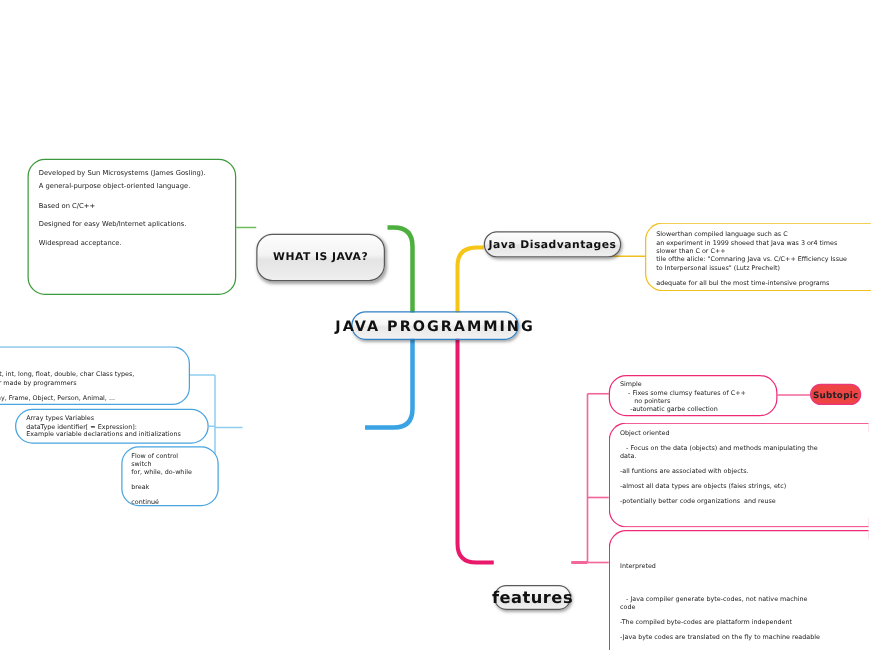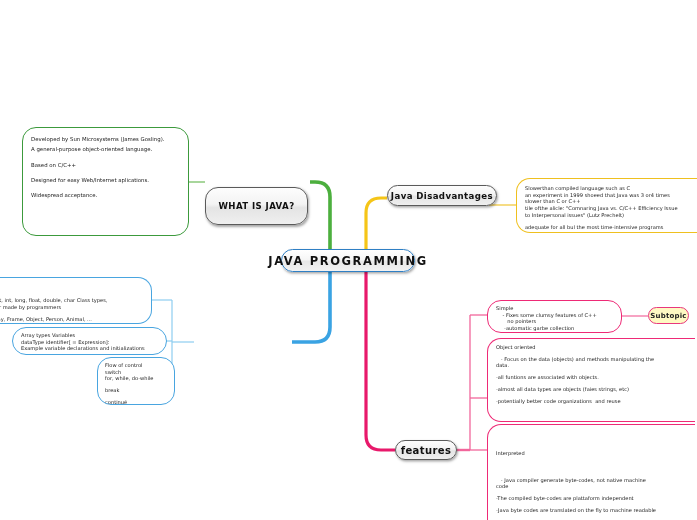--- a/index.html
+++ b/index.html
@@ -29,27 +29,27 @@
     border:1.6px solid #2f7fc4;
     border-radius:14px;
     font-size:11.5px;
     letter-spacing:1.6px;
     background:linear-gradient(to bottom,#ffffff 0%,#f6f6f6 45%,#e8e8e8 55%,#f2f2f2 100%);
     text-align:right;
   }
   .pill.green-pill{border-color:#5a5a5a;font-size:8.6px;}
   .pill.yellow-pill{border-color:#5a5a5a;font-size:8.6px;}
   .pill.blue-pill{border-color:#5a5a5a;font-size:8.6px;}
-  .pill.pink-pill{border-color:#5a5a5a;font-size:10px;}
+  .pill.pink-pill{border-color:#5a5a5a;font-size:13px;margin-top:28px;}
   .pill.subtopic-pill{
     border:1.4px solid #e8377d;
     border-radius:11px;
     font-size:7px;font-weight:bold;color:#222;letter-spacing:.2px;
     box-shadow:none;
-    background:#fef9c3;
+    background:#ef4444;
   }
 
   
   .bubble{
     position:absolute;
     background:#ffffff;
     border-radius:14px;
     box-sizing:border-box;
     font-size:5.1px;
     line-height:1.32;

